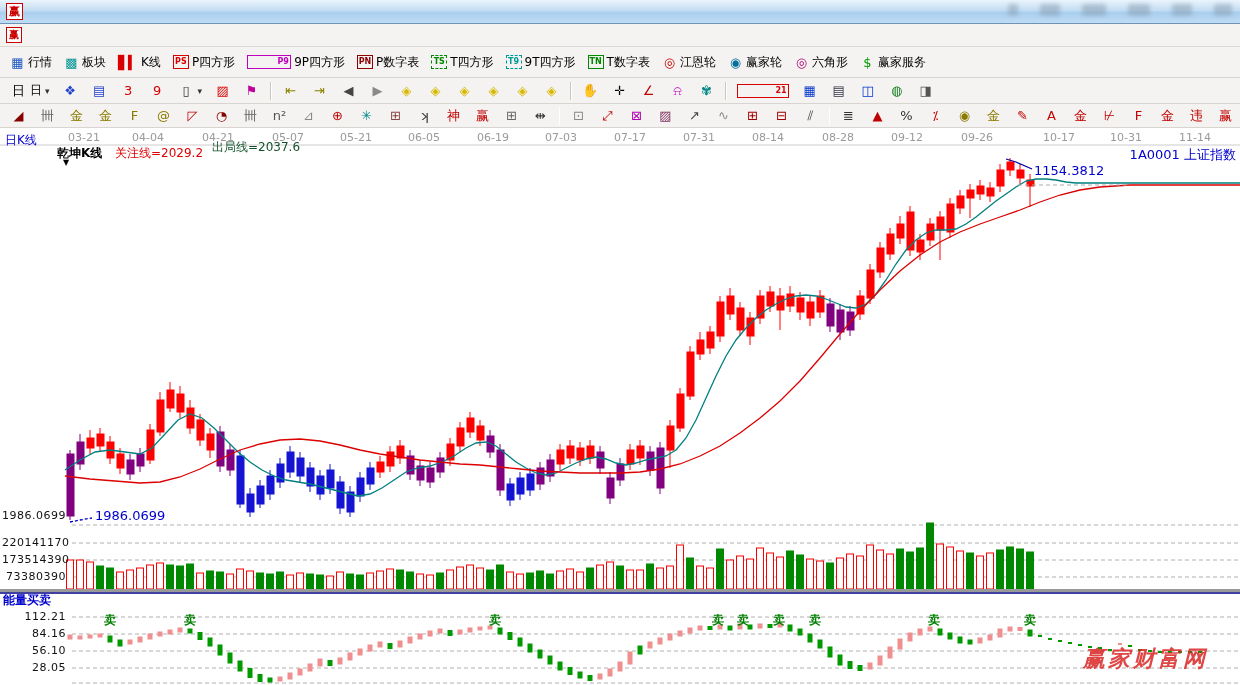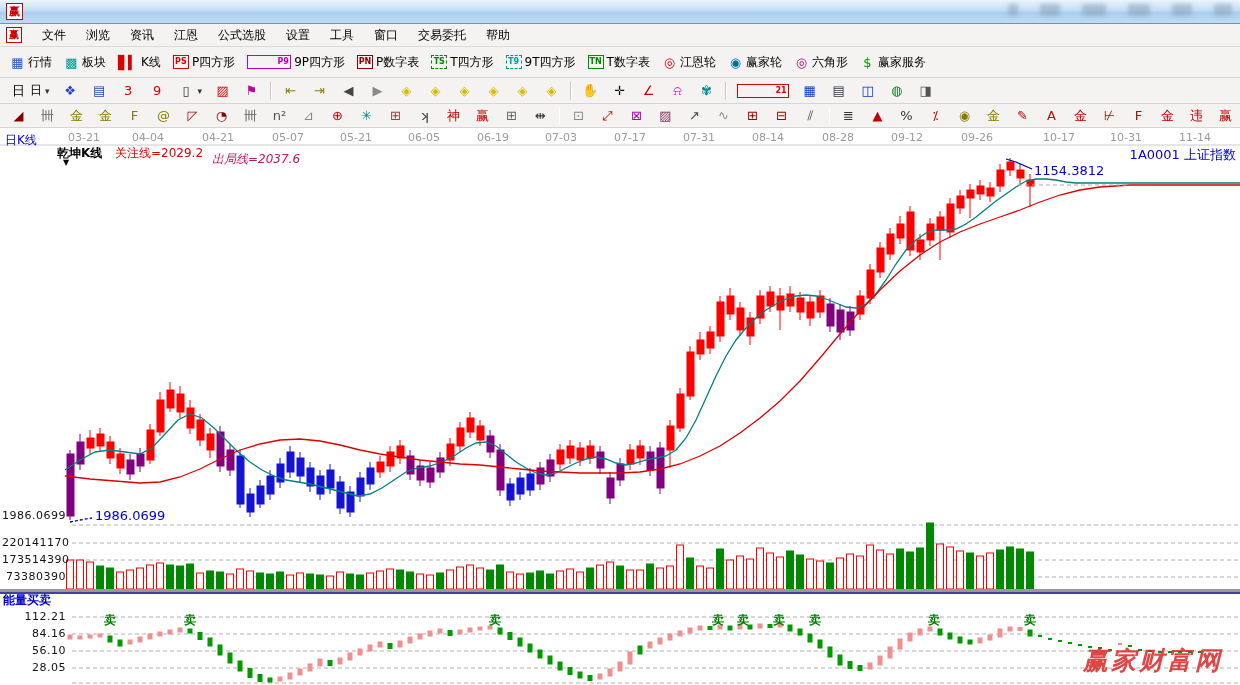--- a/index.html
+++ b/index.html
@@ -29,51 +29,39 @@
   .boxicon{display:inline-block;font-size:8px;font-weight:bold;line-height:11px;width:14px;height:12px;text-align:center;}
   .tb2 .icon,.tb3 .icon{font-size:13px;min-width:17px;}
   
   .chart{position:relative;width:1240px;height:559px;background:#fff;}
   .chart svg{position:absolute;left:0;top:0;z-index:1;}
   .lbl{position:absolute;z-index:3;white-space:nowrap;line-height:1.1;}
   .datelbl{color:#9a9a9a;font-size:11px;transform:translateX(-50%);}
   .selllbl{color:#008000;font-weight:bold;font-size:12px;transform:translateX(-50%);}
   .axisnum{color:#111;font-size:11px;letter-spacing:.5px;text-align:right;width:64px;}
   .watermark{font-family:Liberation Sans, sans-serif;font-style:italic;font-weight:bold;
-             font-size:25px;color:rgba(217,38,38,.85);letter-spacing:3px;}
+             font-size:22px;color:rgba(217,38,38,.85);letter-spacing:3px;}
 </style>
 </head>
 <body>
 
 <div class="titlebar">
   <span class="logo">赢</span>
   <span class="blurmarks">
       <span class="blurmark" style="width: 10px;"></span>
       <span class="blurmark" style="width: 20px;"></span>
       <span class="blurmark" style="width: 24px;"></span>
       <span class="blurmark" style="width: 22px;"></span>
       <span class="blurmark" style="width: 20px;"></span>
       <span class="blurmark" style="width: 18px;"></span>
     </span>
 </div>
 
 <div class="menubar">
   <span class="logo">赢</span>
-  <span id="menu-items" style="display:flex">
-      <span class="menuitem">文件</span>
-      <span class="menuitem">浏览</span>
-      <span class="menuitem">资讯</span>
-      <span class="menuitem">江恩</span>
-      <span class="menuitem">公式选股</span>
-      <span class="menuitem">设置</span>
-      <span class="menuitem">工具</span>
-      <span class="menuitem">窗口</span>
-      <span class="menuitem">交易委托</span>
-      <span class="menuitem">帮助</span>
-    </span>
 </div>
 
 <div class="tb tb1" id="toolbar-main">
     <span class="tbtn">
       <span class="icon" style="color: rgb(26, 85, 192);">▦</span>
       <span>行情</span>
     </span>
     <span class="tbtn">
       <span class="icon" style="color: rgb(0, 147, 147);">▩</span>
       <span>板块</span>
@@ -772,21 +760,21 @@
       <rect x="1168" y="649" width="4" height="2" fill="#009900"></rect>
       <rect x="1178" y="649" width="4" height="2" fill="#009900"></rect>
       <rect x="1188" y="649" width="4" height="2" fill="#009900"></rect>
       <rect x="1198" y="649" width="4" height="2" fill="#009900"></rect>
     </svg>
 
   <span class="lbl" style="left:5px;top:6px;color:#0000cc;font-size:12px;">日K线</span>
   <span class="lbl" style="left:57px;top:19px;color:#000;font-size:12px;font-weight:bold;">乾坤K线</span>
   <span class="lbl" style="left:63px;top:31px;color:#000;font-size:8px;">▼</span>
   <span class="lbl" style="left:115px;top:19px;color:#e00000;font-size:12px;">关注线=2029.2</span>
-  <span class="lbl" style="left:212px;top:25px;color:#be185d;font-size:12px;font-style:italic;">出局线=2037.6</span>
+  <span class="lbl" style="left:212px;top:13px;color:#14532d;font-size:12px;">出局线=2037.6</span>
   <span class="lbl" style="right:4px;top:20px;color:#0000cc;font-size:13px;">1A0001  上证指数</span>
   <span class="lbl" style="left:1034px;top:36px;color:#0000cc;font-size:13px;">1154.3812</span>
   <span class="lbl axisnum" style="left:2px;top:382px;">1986.0699</span>
   <span class="lbl" style="left:95px;top:381px;color:#0000cc;font-size:13px;">1986.0699</span>
   <span class="lbl axisnum" style="left:2px;top:409px;">220141170</span>
   <span class="lbl axisnum" style="left:2px;top:426px;">173514390</span>
   <span class="lbl axisnum" style="left:2px;top:443px;">73380390</span>
   <span class="lbl" style="left:3px;top:466px;color:#0000cc;font-size:12px;font-weight:bold;">能量买卖</span>
   <span class="lbl axisnum" style="left:2px;top:483px;">112.21</span>
   <span class="lbl axisnum" style="left:2px;top:500px;">84.16</span>

